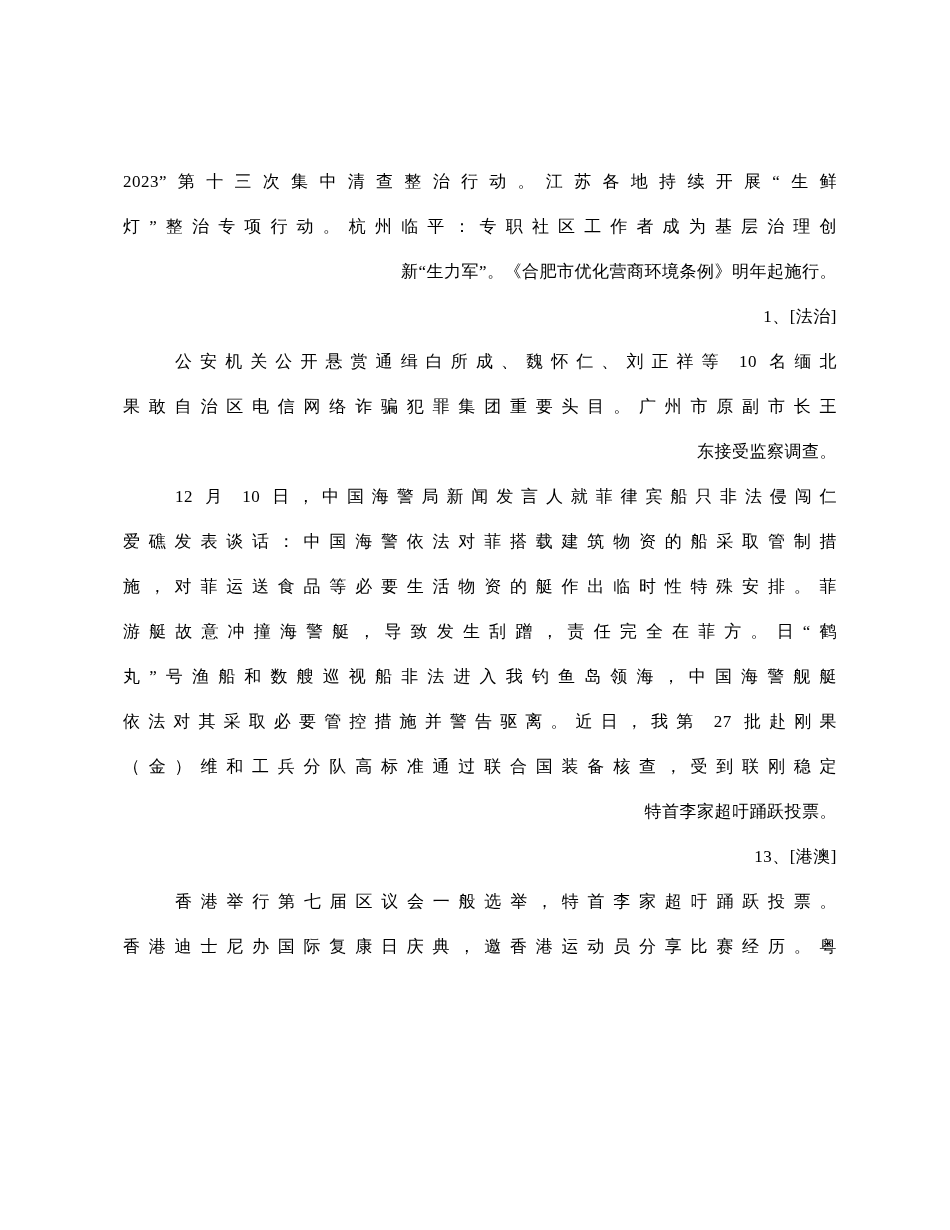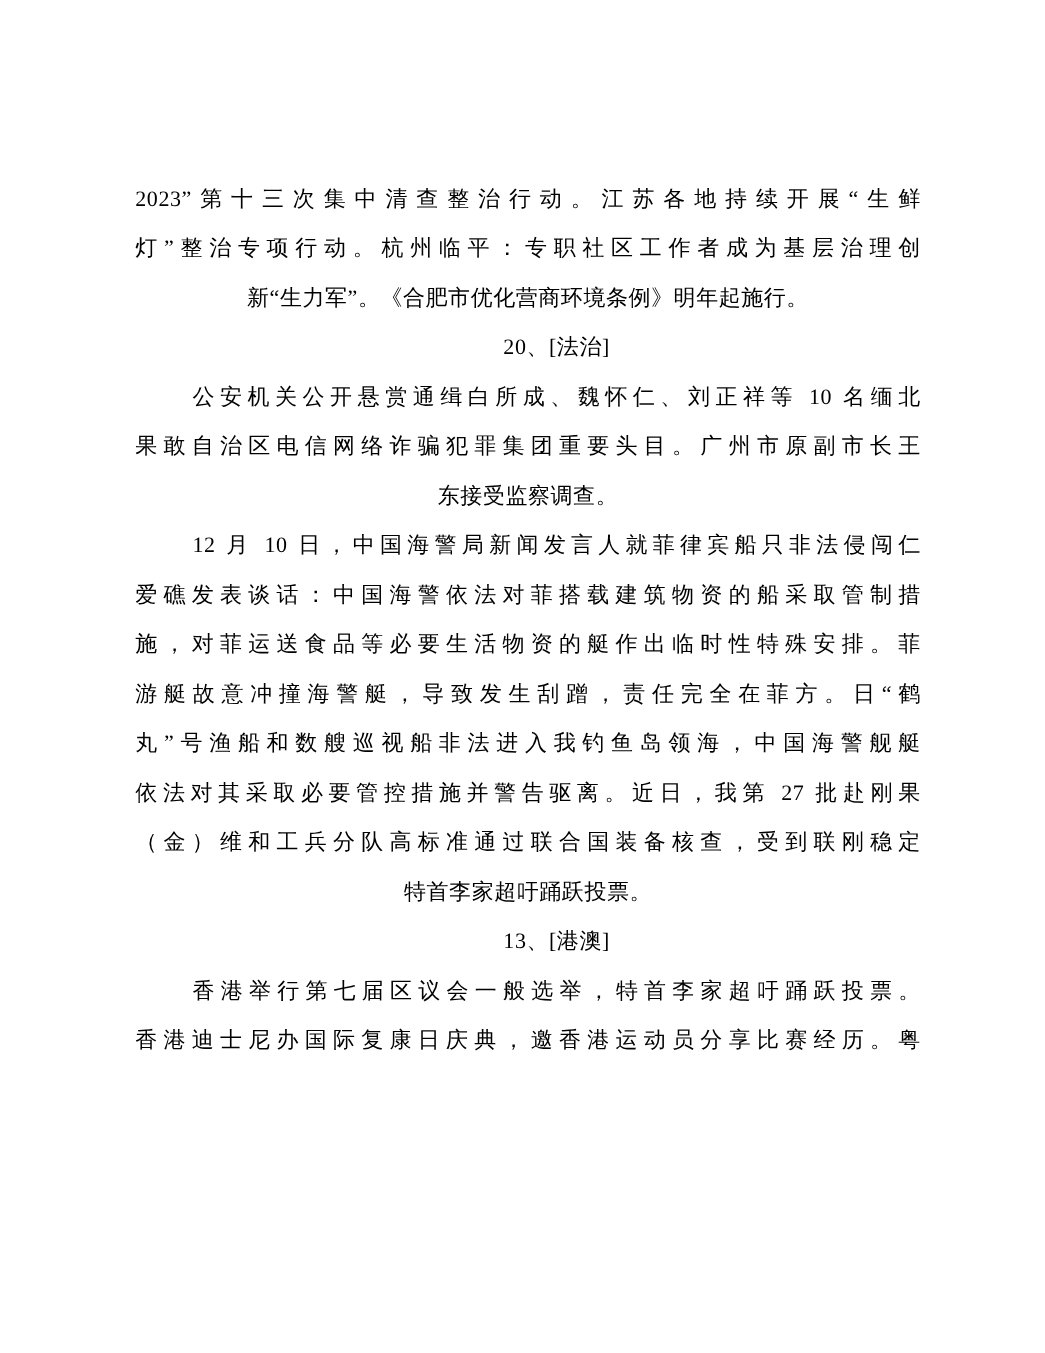--- a/index.html
+++ b/index.html
@@ -13,34 +13,34 @@
     height: 1230px;
     background: #ffffff;
     overflow: hidden;
     font-family: "Liberation Serif", serif;
   }
   .doc-body {
     position: absolute;
     left: 123px;
     top: 159px;
     width: 714px;
-    font-size: 20px;
+    font-size: 17px;
     line-height: 45px;
     color: #000000;
     letter-spacing: 0.5px;
   }
   .paragraph {
     margin: 0;
     padding: 0;
   }
   .line {
     height: 45px;
     overflow: hidden;
     white-space: nowrap;
-    text-align: center;
+    text-align: right;
   }
   .line.fill {
     white-space: normal;
     text-align: justify;
     text-align-last: justify;
     text-justify: inter-character;
   }
   .line.indent {
     padding-left: 52px;
   }
@@ -53,21 +53,21 @@
 <body>
 
 <div class="page">
   <div class="doc-body" id="doc-body" style="color: rgb(0, 0, 0);">
       <div class="paragraph">
         <div class="line fill">2023”第十三次集中清查整治行动。江苏各地持续开展“生鲜</div>
         <div class="line fill">灯”整治专项行动。杭州临平：专职社区工作者成为基层治理创</div>
         <div class="line">新“生力军”。《合肥市优化营商环境条例》明年起施行。</div>
       </div>
       <div class="paragraph">
-        <div class="line indent">20、[法治]</div>
+        <div class="line indent">1、[法治]</div>
       </div>
       <div class="paragraph">
         <div class="line fill indent">公安机关公开悬赏通缉白所成、魏怀仁、刘正祥等 10 名缅北</div>
         <div class="line fill">果敢自治区电信网络诈骗犯罪集团重要头目。广州市原副市长王</div>
         <div class="line">东接受监察调查。</div>
       </div>
       <div class="paragraph">
         <div class="line fill indent">12 月 10 日，中国海警局新闻发言人就菲律宾船只非法侵闯仁</div>
         <div class="line fill">爱礁发表谈话：中国海警依法对菲搭载建筑物资的船采取管制措</div>
         <div class="line fill">施，对菲运送食品等必要生活物资的艇作出临时性特殊安排。菲</div>

